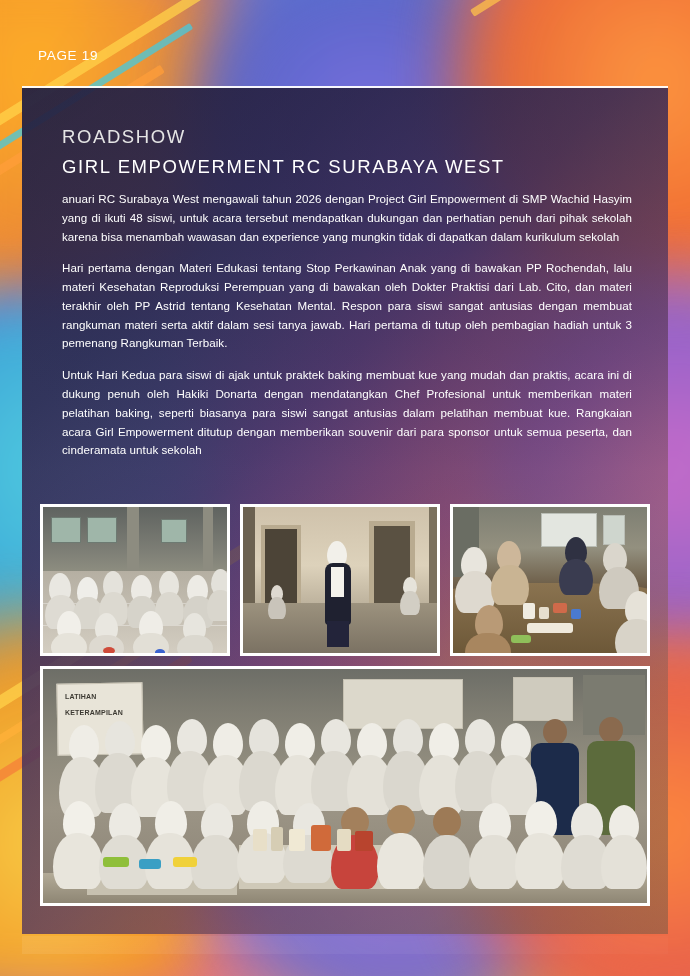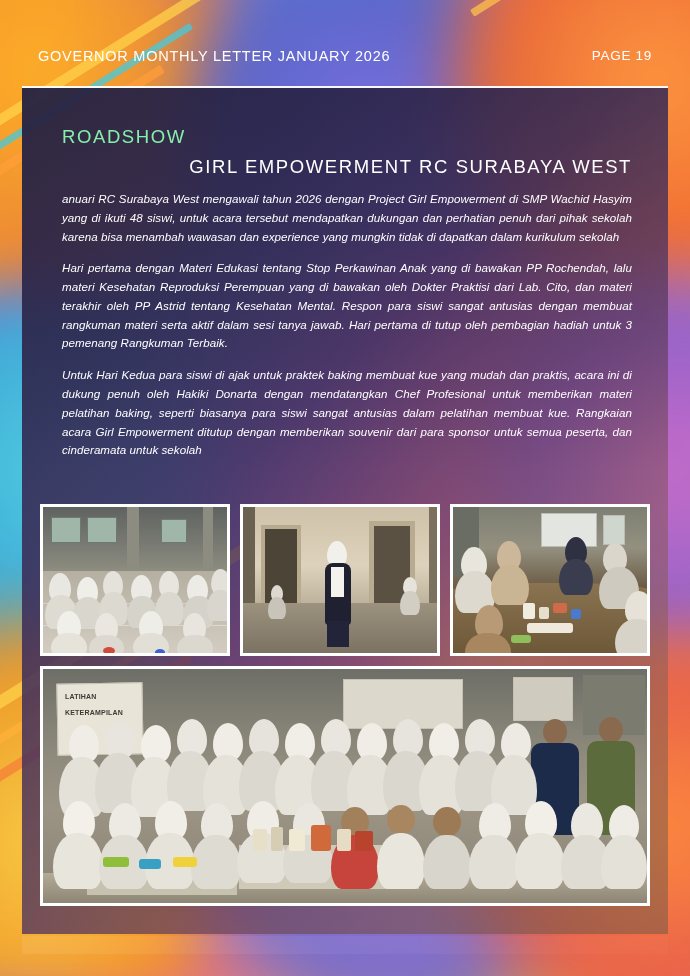--- a/index.html
+++ b/index.html
@@ -125,43 +125,41 @@
   }
 
   
   .titles {
     position: absolute;
     left: 62px;
     top: 124px;
     width: 570px;
   }
   .title-1 {
-    color: #86efac;
+    color: #e5e5e5;
     font-size: 18.5px;
     letter-spacing: 1.6px;
     font-weight: 400;
     line-height: 1.45;
   }
   .title-2 {
     color: #ffffff;
     font-size: 18.5px;
     letter-spacing: 1.6px;
     font-weight: 400;
     line-height: 1.45;
     margin-top: 3px;
-    text-align: right;
   }
 
   
   .body-copy {
     position: absolute;
     left: 62px;
     top: 190px;
     width: 570px;
-    font-style: italic;
   }
   .body-copy p {
     color: #ffffff;
     font-size: 11.6px;
     line-height: 1.62;
     text-align: justify;
     margin-bottom: 13px;
     letter-spacing: .05px;
   }
   .body-copy p:last-child { margin-bottom: 0; }
@@ -254,21 +252,20 @@
     <div class="stripe" style="left:-14px; top:150px; width:240px; height:7px; background:#46c9de;"></div>
     <div class="stripe" style="left:-18px; top:176px; width:210px; height:9px; background:#ff9d3a;"></div>
     <div class="stripe" style="left:-8px; top:700px; width:300px; height:12px; background:#ffd24a;"></div>
     <div class="stripe" style="left:-12px; top:742px; width:270px; height:8px; background:#ffb03a;"></div>
     <div class="stripe" style="left:-16px; top:780px; width:240px; height:10px; background:#f57f3a;"></div>
 
     <div class="stripe" style="left:470px; top:10px; width:230px; height:8px; background:#ffc24a;"></div>
   </div>
 
   <div class="header">
-    <div class="header-title">GOVERNOR MONTHLY LETTER JANUARY 2026</div>
     <div class="header-page">PAGE 19</div>
   </div>
   <div class="header-rule"></div>
 
   <div class="panel">
     <div class="panel-inner"></div>
   </div>
 
   <div class="titles">
     <div class="title-1">ROADSHOW</div>

